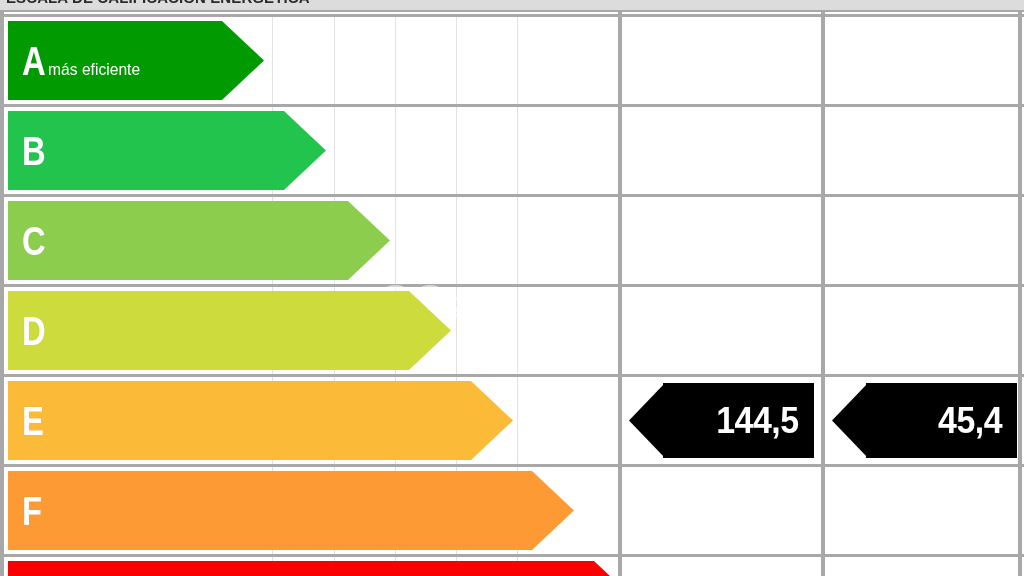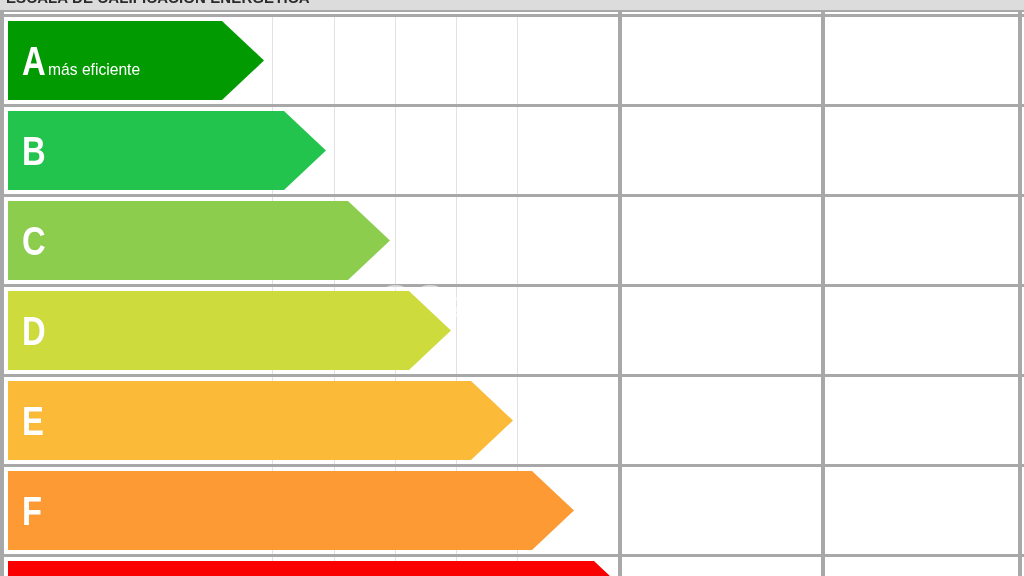--- a/index.html
+++ b/index.html
@@ -287,20 +287,34 @@
           <div class="faint-v" style="left: 513px;"></div>
           <div class="bar-cell" style="width: 463px;">
             <div class="bar">
               <div class="bar-body" style="background: rgb(251, 186, 55);"></div>
               <div class="bar-tip" style="background: rgb(251, 186, 55); clip-path: polygon(0px 0px, 100% 50%, 0px 100%);"></div>
               <div class="bar-label">
                 <span class="bar-letter">E</span>
               </div>
             </div>
           </div>
+          <div class="badge-wrap" style="left: 625px; width: 185px;">
+            <div class="badge">
+              <div class="badge-body"></div>
+              <div class="badge-tip"></div>
+              <span class="badge-value">144,5</span>
+            </div>
+          </div>
+          <div class="badge-wrap" style="left: 828px; width: 185px;">
+            <div class="badge">
+              <div class="badge-body"></div>
+              <div class="badge-tip"></div>
+              <span class="badge-value">45,4</span>
+            </div>
+          </div>
         </div>
         <div class="row" style="top: 452px; height: 90px;">
           <div class="faint-v" style="left: 268px;"></div>
           <div class="faint-v" style="left: 330px;"></div>
           <div class="faint-v" style="left: 391px;"></div>
           <div class="faint-v" style="left: 452px;"></div>
           <div class="faint-v" style="left: 513px;"></div>
           <div class="bar-cell" style="width: 524px;">
             <div class="bar">
               <div class="bar-body" style="background: rgb(253, 154, 51);"></div>

